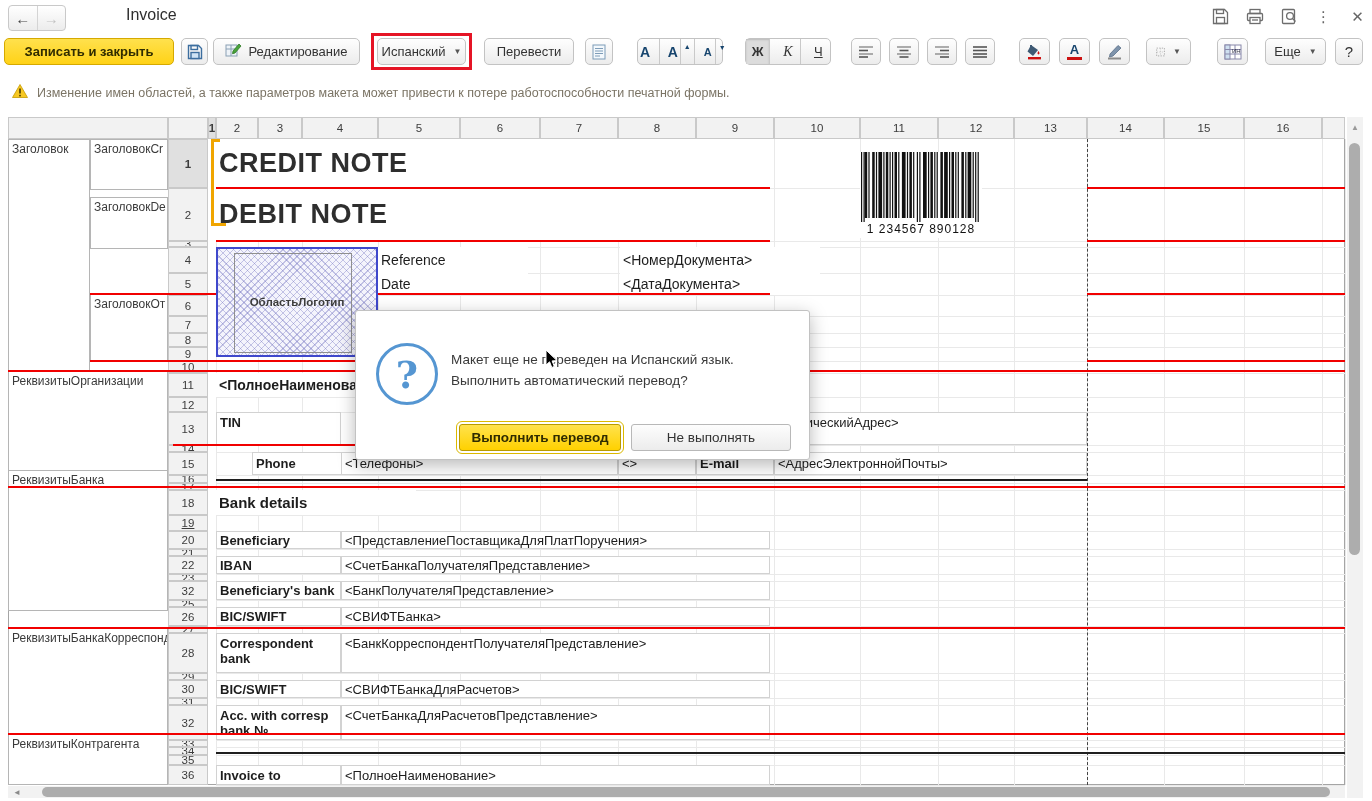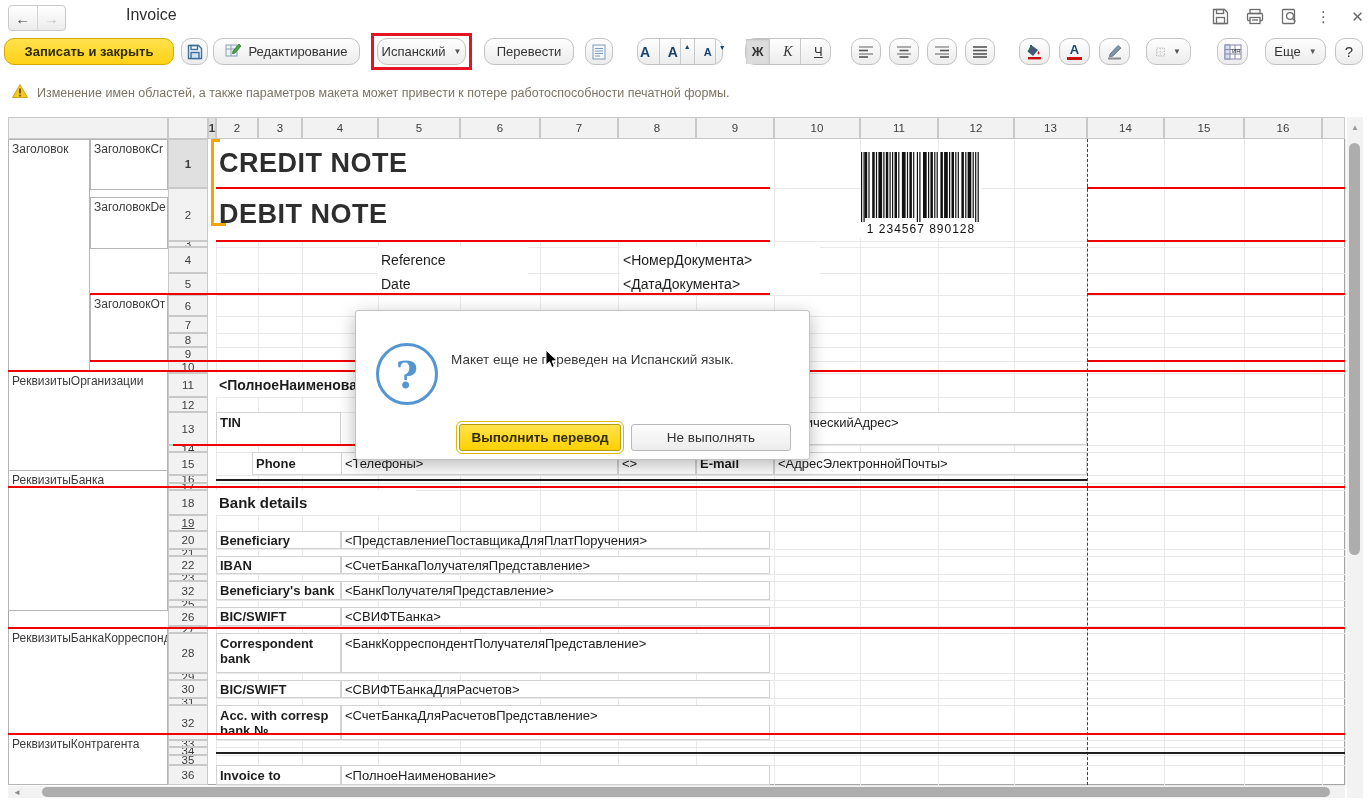--- a/index.html
+++ b/index.html
@@ -10,21 +10,21 @@
             border:1px solid #c9c9c9;border-radius:4px;background:linear-gradient(#fff,#ececec);}
   .navgroup .nb{flex:1;display:flex;align-items:center;justify-content:center;font-size:15px;}
   .navgroup .nb:first-child{border-right:1px solid #d4d4d4;color:#444;}
   .navgroup .nb:last-child{color:#c2c2c2;}
   .wintitle{position:absolute;left:126px;top:6px;font-size:16px;color:#2f2f2f;}
   .titleicons{position:absolute;right:6px;top:8px;display:flex;gap:17px;align-items:center;color:#6d6d6d;}
   .titleicons svg{display:block}
   .ticon{width:17px;height:17px;display:flex;align-items:center;justify-content:center;font-size:15px;color:#666;}
   
   .btn{position:absolute;top:38px;height:27px;box-sizing:border-box;border:1px solid #c3c3c3;
-       border-radius:10px;background:linear-gradient(#fefefe,#ececec);font-size:13px;color:#333;
+       border-radius:5px;background:linear-gradient(#fefefe,#ececec);font-size:13px;color:#333;
        display:flex;align-items:center;justify-content:center;padding:0 9px;gap:6px;white-space:nowrap;}
   .btn.yellow{background:linear-gradient(#ffe14d,#ffd217);border-color:#d5a900;font-weight:bold;color:#302c00;}
   .seg{padding:0;}
   .seg span{display:flex;align-items:center;justify-content:center;width:28px;height:25px;border-right:1px solid #c9c9c9;}
   .seg span:last-child{border-right:none;}
   .caret{font-size:8px;color:#555;margin-left:2px;}
   .fontA{font-weight:bold;color:#17456e;font-size:14px;}
   .fontAsm{font-weight:bold;color:#17456e;font-size:11px;}
   .press{background:#dcdcdc;box-shadow:inset 0 1px 2px rgba(0,0,0,.15);}
   .redbox{position:absolute;left:371px;top:33px;width:101px;height:37px;border:3px solid #e51425;box-sizing:border-box;z-index:30;}
@@ -463,20 +463,24 @@
       <div class="selmark" style="left: 211px; top: 139px; width: 9px; height: 3px;"></div>
       <div class="selmark" style="left: 211px; top: 223px; width: 15px; height: 3px;"></div>
       <div class="sbtrack" style="left: 8px; top: 786px; width: 1337px; height: 12px;"></div>
       <div class="sbthumb" style="left: 42px; top: 787px; width: 1288px; height: 10px;"></div>
       <div class="" style="left: 10px; top: 786px; width: 14px; height: 12px; font-size: 8px; color: rgb(138, 138, 138); display: flex; align-items: center; justify-content: center;">◄</div>
       <div class="sbtrack" style="left: 1347px; top: 117px; width: 16px; height: 681px;"></div>
       <div class="" style="left: 1347px; top: 120px; width: 16px; height: 14px; font-size: 8px; color: rgb(154, 154, 154); display: flex; align-items: center; justify-content: center;">▲</div>
       <div class="sbthumb" style="left: 1349px; top: 143px; width: 11px; height: 412px;"></div>
     </div>
 
+  <div class="logo">
+    <div class="logoinner"></div>
+    <div class="logolabel">ОбластьЛоготип</div>
+  </div>
 
   <div class="barcode">
     <svg id="bcsvg" width="122" height="78" viewBox="0 0 122 78">
         <rect x="4.7" y="0" width="2.5" height="66" fill="#111"></rect>
         <rect x="8.4" y="0" width="1.2" height="66" fill="#111"></rect>
         <rect x="12.2" y="0" width="2.5" height="66" fill="#111"></rect>
         <rect x="15.9" y="0" width="1.2" height="66" fill="#111"></rect>
         <rect x="18.4" y="0" width="3.7" height="66" fill="#111"></rect>
         <rect x="23.3" y="0" width="1.2" height="66" fill="#111"></rect>
         <rect x="25.8" y="0" width="2.5" height="66" fill="#111"></rect>
@@ -510,20 +514,21 @@
         <rect x="115.1" y="0" width="1.2" height="74" fill="#111"></rect>
         <rect x="117.6" y="0" width="1.2" height="74" fill="#111"></rect>
       </svg>
     <div class="bcdigits">1 234567 890128</div>
   </div>
 
   <div class="dialog">
     <div class="qcircle">?</div>
     <div class="dtext">
       <div>Макет еще не переведен на Испанский язык.</div>
+      <div>Выполнить автоматический перевод?</div>
     </div>
     <div class="dbtn primary" style="left:103px;width:162px;">
       <span>Выполнить перевод</span>
       </div>
     <div class="dbtn" style="left:275px;width:160px;">
       <span>Не выполнять</span>
       </div>
   </div>
 
   <div class="cursor">

